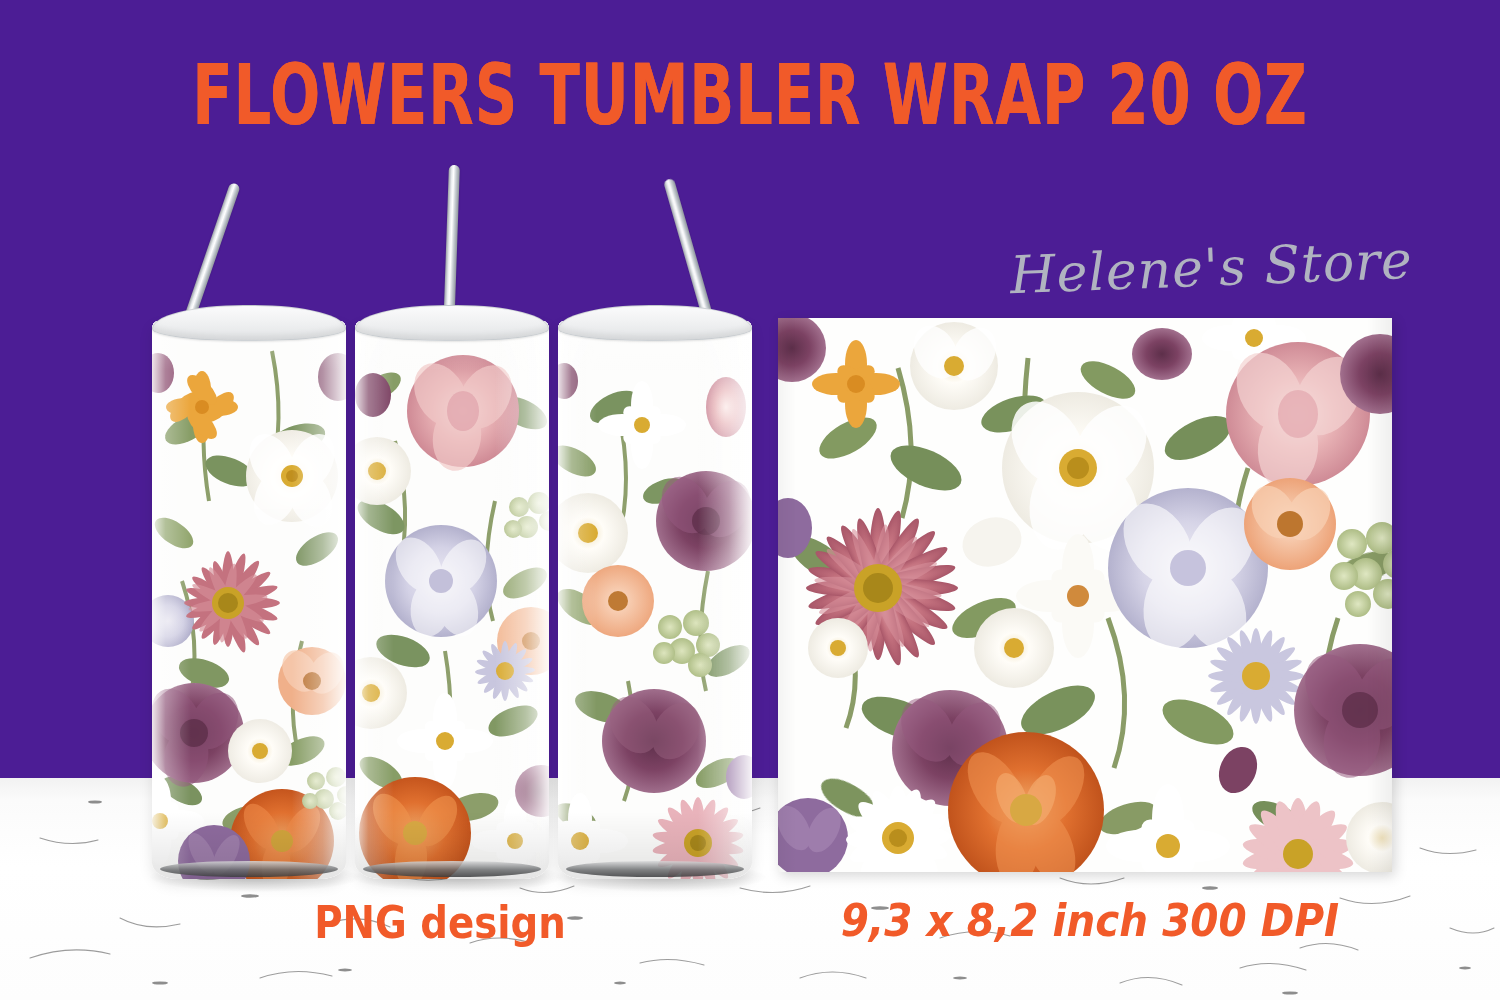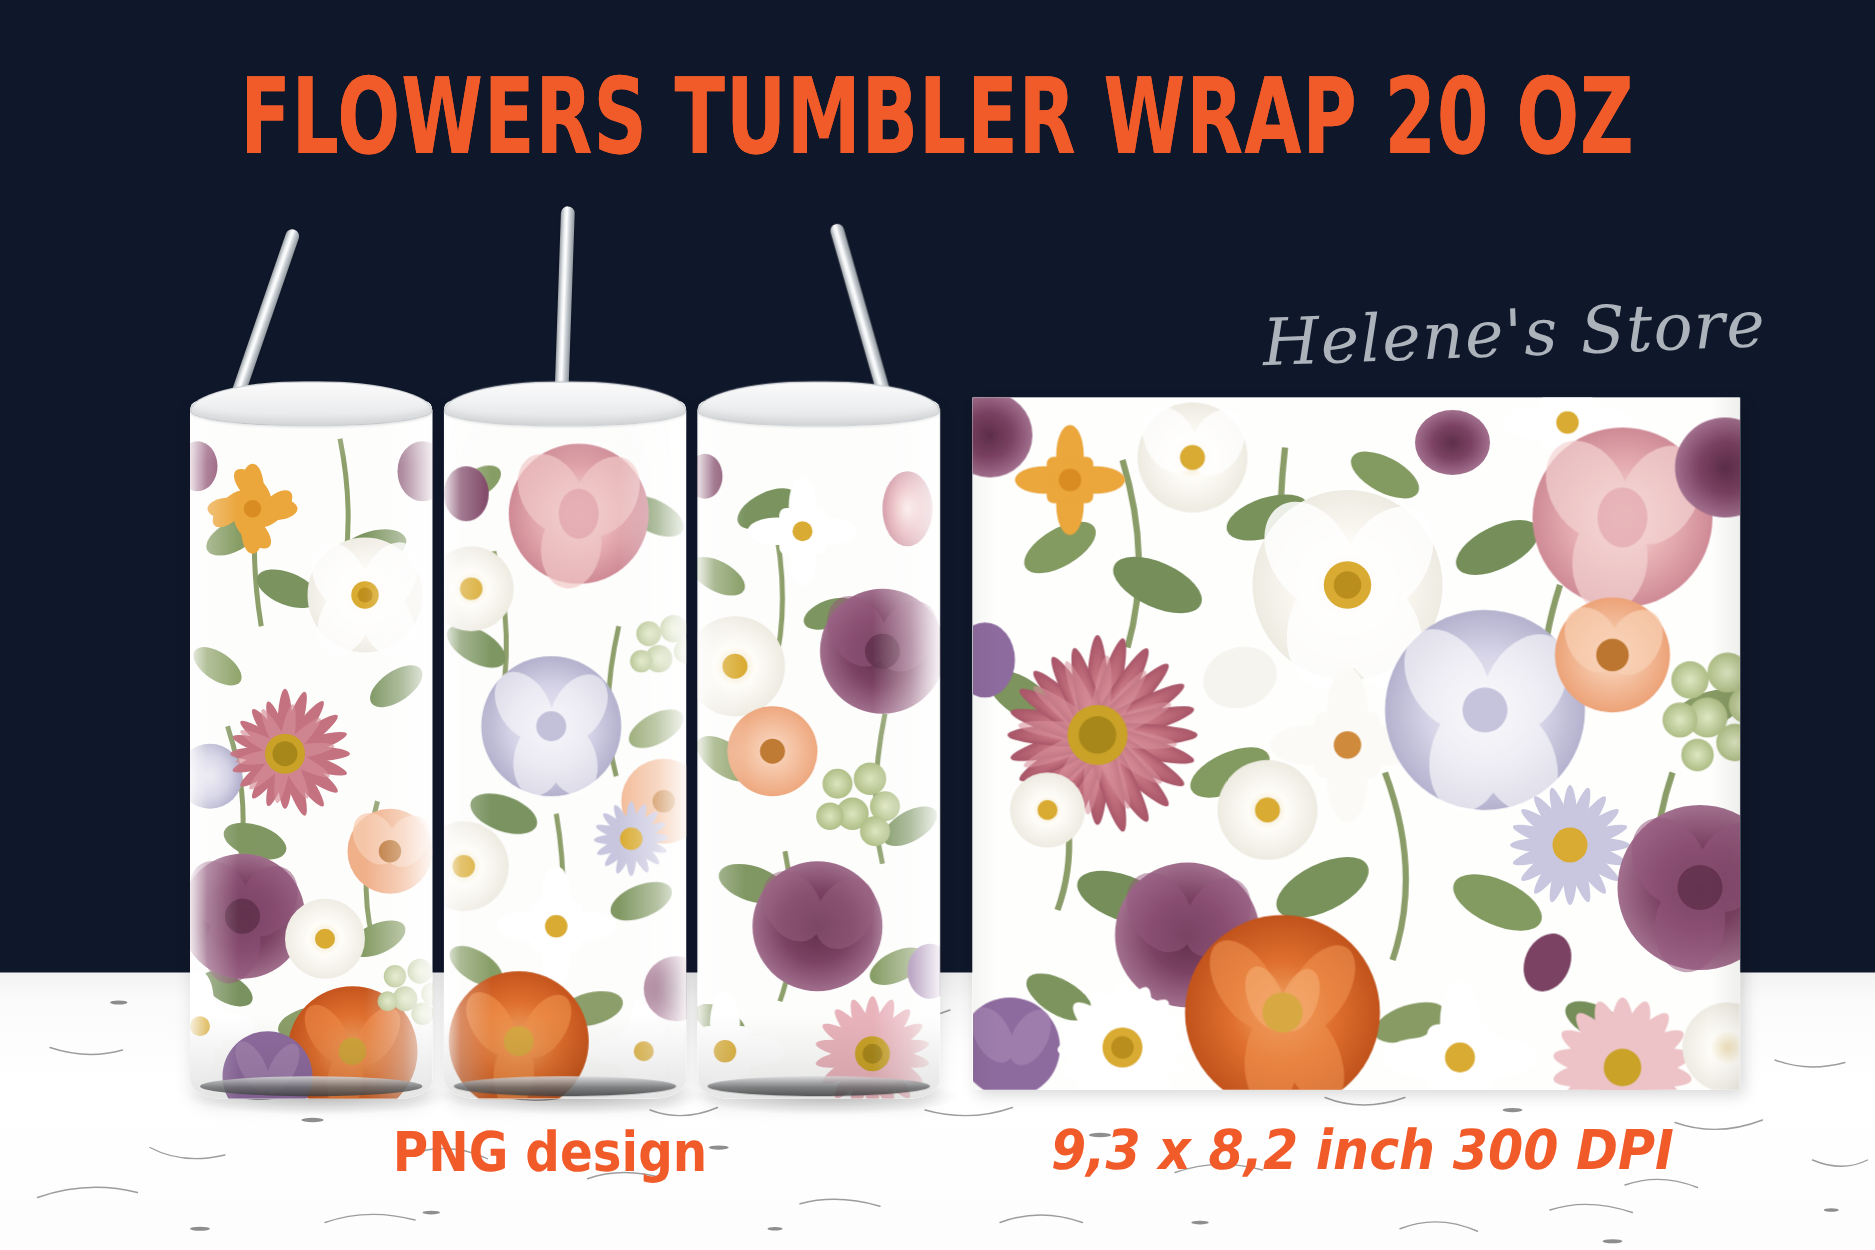--- a/index.html
+++ b/index.html
@@ -2,21 +2,21 @@
 <html><head>
 <meta charset="utf-8">
 <style>
   html,body{margin:0;padding:0;}
   body{
     width:1500px;height:1000px;overflow:hidden;
     background:#eeeeee;
     font-family:"Liberation Sans",sans-serif;
     position:relative;
   }
-  #stage{position:absolute;inset:0;width:1500px;height:1000px;overflow:hidden;background:#0f172a;}
+  #stage{position:absolute;inset:0;width:1500px;height:1000px;overflow:hidden;background:#4c1d95;}
 
   
   .floor{
     position:absolute;left:0;right:0;top:778px;height:222px;
     background:
       radial-gradient(ellipse 600px 90px at 40% 0%, rgba(0,0,0,.05), rgba(0,0,0,0) 70%),
       linear-gradient(180deg,#f2f2f2 0%, #fbfbfb 10%, #ffffff 40%, #fdfdfd 100%);
   }
   .floor .veins{position:absolute;inset:0;opacity:.9;}
 

